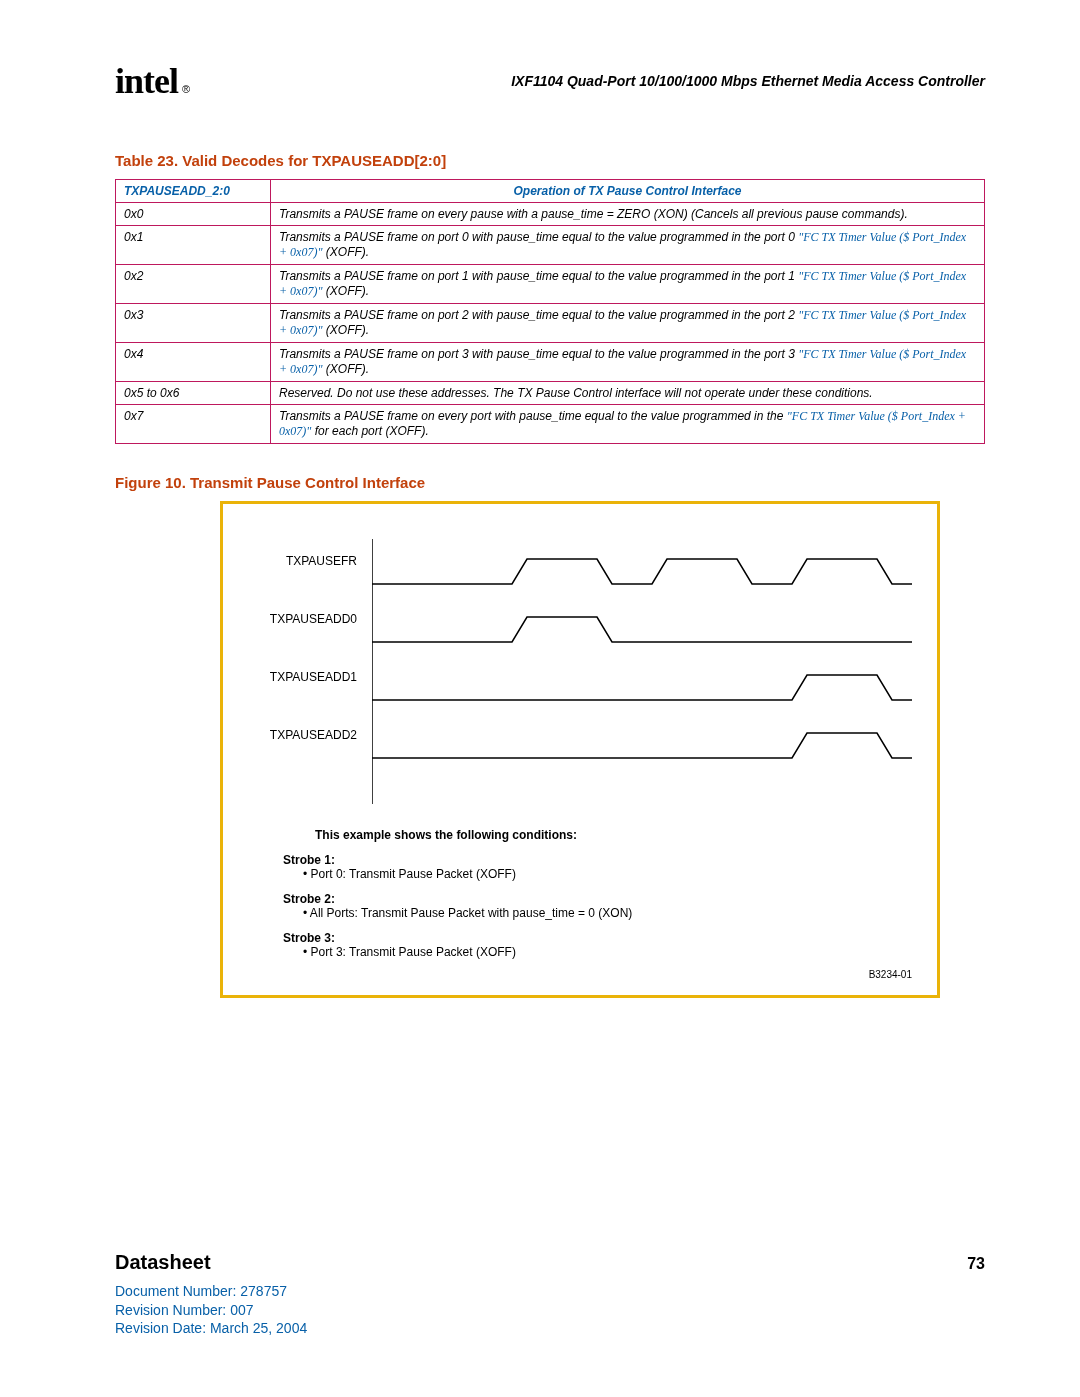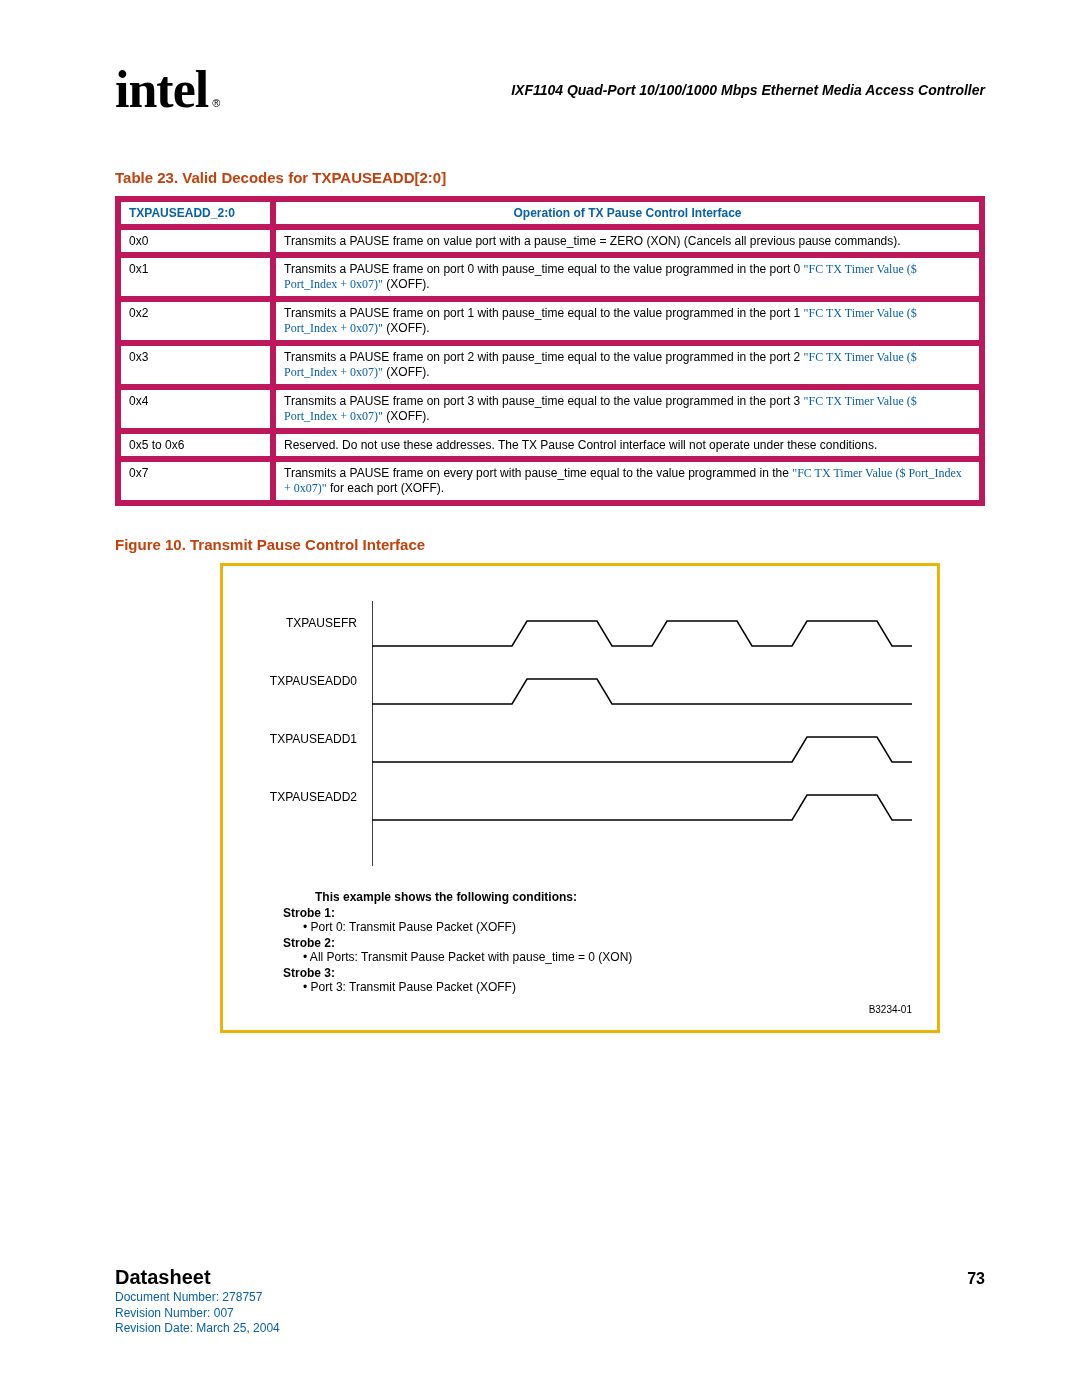--- a/index.html
+++ b/index.html
@@ -6,47 +6,47 @@
     body {
       font-family: Arial, Helvetica, sans-serif;
       background: #fff;
       width: 1080px;
       height: 1397px;
       padding: 60px 95px 40px 115px;
       position: relative;
     }
     .header { display: flex; align-items: center; justify-content: space-between; margin-bottom: 50px; }
     .logo { display: flex; align-items: baseline; }
-    .logo-text { font-family: "Times New Roman", serif; font-size: 52px; font-weight: bold; letter-spacing: -1px; text-align: center; }
+    .logo-text { font-family: "Times New Roman", serif; font-size: 36px; font-weight: bold; letter-spacing: -1px; text-align: center; }
     .logo-r { font-size: 11px; vertical-align: super; margin-left: 4px; }
     .header-title { font-family: Arial, sans-serif; font-size: 14px; font-weight: bold; font-style: italic; text-align: right; max-width: 640px; }
     .section-title { font-family: Arial, sans-serif; font-size: 15px; font-weight: bold; color: #c2410c; margin: 30px 0 10px 0; }
     table { width: 100%; border-collapse: collapse; font-size: 12px; }
-    th, td { border: 6px solid #be185d; padding: 4px 8px; vertical-align: top; text-align: left; }
+    th, td { border: 1px solid #be185d; padding: 4px 8px; vertical-align: top; text-align: left; font-style: italic; }
     th { font-weight: bold; color: #0860A8; font-size: 12px; }
     th:first-child { width: 155px; }
     th:nth-child(2) { text-align: center; }
     .link-cross { color: #0860A8; font-family: "Times New Roman", serif; }
     .figure-container { border: 3px solid #eab308; width: 720px; margin-left: 105px; margin-top: 10px; padding: 30px 25px 15px 20px; position: relative; }
     .signals { display: flex; }
     .signal-labels { width: 130px; }
     .signal-label { font-size: 12px; height: 25px; margin-bottom: 33px; text-align: right; padding-right: 15px; }
     .signal-label:first-child { margin-top: 20px; }
     .waveforms { flex: 1; }
     .wave-svg { width: 540px; height: 280px; }
     .conditions { font-size: 12px; margin-top: 10px; margin-left: 40px; }
     .cond-heading { font-weight: bold; margin-bottom: 2px; margin-left: 32px; }
-    .strobe-label { font-weight: bold; margin-top: 2px; }
+    .strobe-label { font-weight: bold; margin-top: 11px; }
     .bullet-row { margin-left: 20px; }
     .fig-code { font-size: 10px; text-align: right; margin-top: 10px; }
     .footer { position: absolute; bottom: 60px; left: 115px; right: 95px; }
     .footer-top { display: flex; justify-content: space-between; align-items: baseline; border-bottom: none; }
     .datasheet-label { font-size: 20px; font-weight: bold; }
     .page-num { font-size: 16px; font-weight: bold; }
-    .footer-meta { font-size: 12px; color: #0860A8; margin-top: 1px; line-height: 1.3; }
+    .footer-meta { font-size: 14px; color: #0860A8; margin-top: 8px; line-height: 1.3; }
   </style>
 </head>
 <body>
 
 <div class="header">
   <div class="logo">
     <span class="logo-text">intel</span>
       <span class="logo-r">®</span>
   </div>
   <div class="header-title">IXF1104 Quad-Port 10/100/1000 Mbps Ethernet Media Access Controller</div>
@@ -57,21 +57,21 @@
 <table>
   <thead>
     <tr>
       <th>TXPAUSEADD_2:0</th>
       <th>Operation of TX Pause Control Interface</th>
     </tr>
   </thead>
   <tbody id="table-body">
       <tr>
         <td>0x0</td>
-        <td>Transmits a PAUSE frame on value port with a pause_time = ZERO (XON) (Cancels all previous pause commands).</td>
+        <td>Transmits a PAUSE frame on every pause with a pause_time = ZERO (XON) (Cancels all previous pause commands).</td>
       </tr>
       <tr>
         <td>0x1</td>
         <td><span>Transmits a PAUSE frame on port 0 with pause_time equal to the value programmed in the port 0 </span><span class="link-cross">"FC TX Timer Value ($ Port_Index + 0x07)"</span><span> (XOFF).</span></td>
       </tr>
       <tr>
         <td>0x2</td>
         <td><span>Transmits a PAUSE frame on port 1 with pause_time equal to the value programmed in the port 1 </span><span class="link-cross">"FC TX Timer Value ($ Port_Index + 0x07)"</span><span> (XOFF).</span></td>
       </tr>
       <tr>

